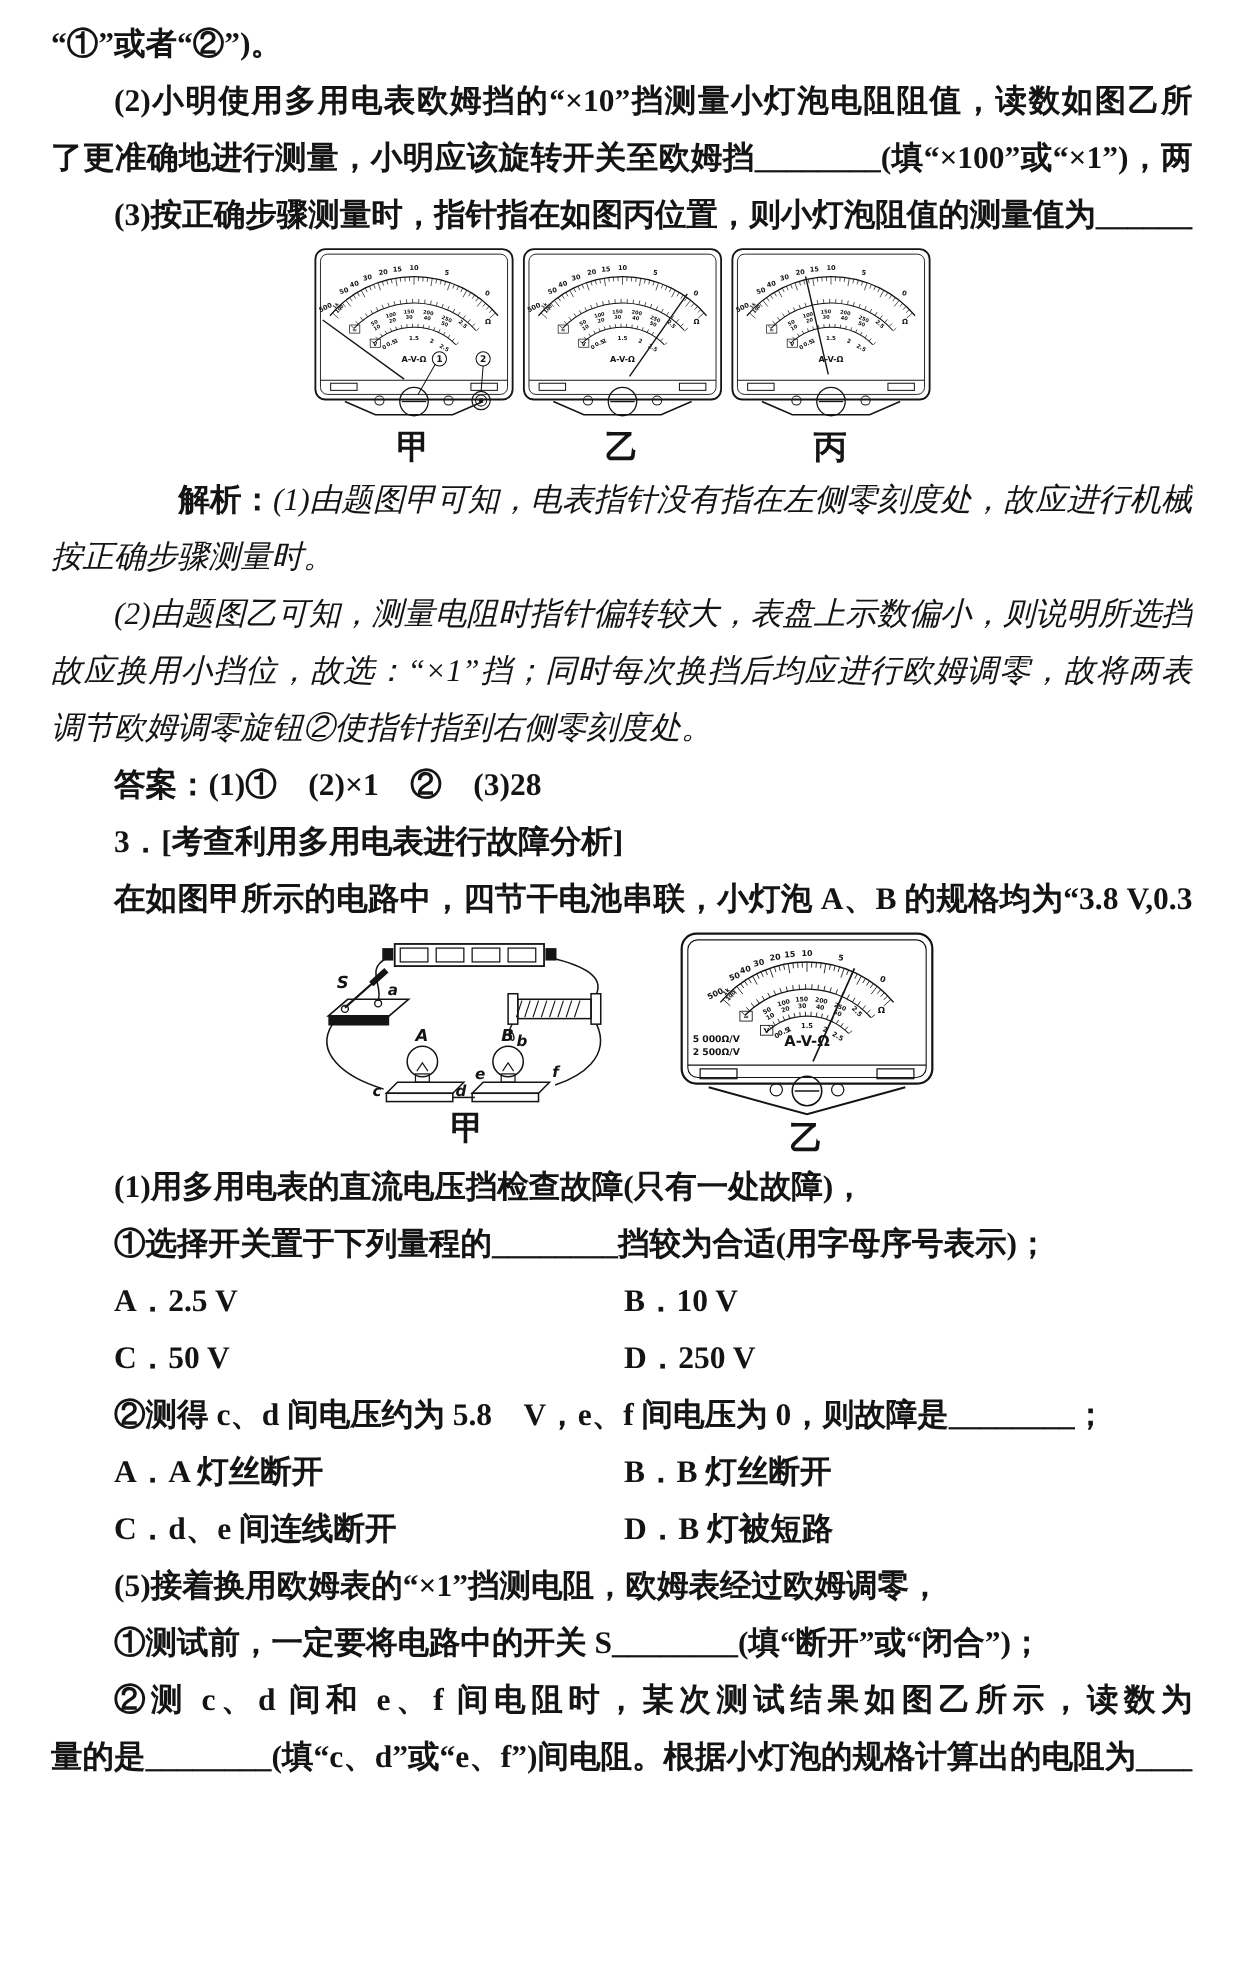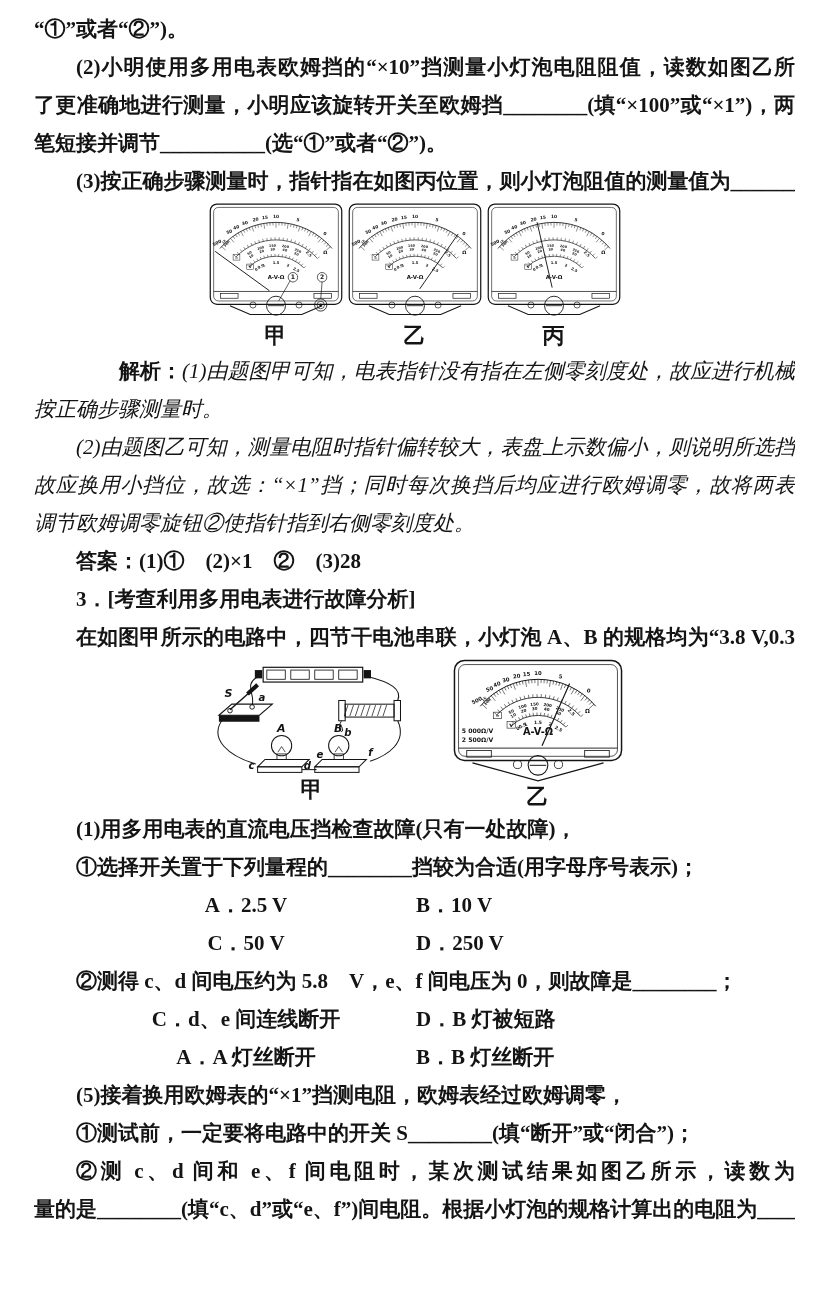--- a/index.html
+++ b/index.html
@@ -8,40 +8,39 @@
     background:#fff;color:#141414;
     font-family:"Liberation Serif","DejaVu Serif",serif;
     font-weight:bold;font-size:21px;
     padding:10px 34px 0 34px;overflow:hidden;
   }
   .line{height:38px;line-height:38px;overflow:hidden;white-space:nowrap;}
   .ind{text-indent:2em;}
   .st{white-space:normal;text-align:justify;text-align-last:justify;}
   .kai .body{font-style:italic;font-weight:500;}
   .kai .lbl{font-style:normal;font-weight:bold;margin-left:43px;}
-  .optrow{height:38px;line-height:38px;display:flex;padding-left:2em;text-align:center;}
+  .optrow{height:38px;line-height:38px;display:flex;padding-left:2em;}
   .optrow .opt-a{width:340px;flex:0 0 340px;}
   .fig{display:flex;justify-content:center;align-items:flex-start;}
   .fig1{height:150px;gap:3px;margin-top:2px;}
   .fig2{height:152px;gap:34px;margin-top:2px;}
   .mblk{display:flex;flex-direction:column;align-items:center;}
   .cap{font-size:22px;line-height:24px;font-weight:bold;text-align:center;}
   svg{display:block;}
   svg text{font-family:"DejaVu Sans","Liberation Sans",sans-serif;fill:#141414;}
   .k{fill:none;stroke:#141414;}
 </style>
 </head>
 <body>
 
 <div class="page">
 
   <div class="line">“①”或者“②”)。</div>
   <div class="line ind st">(2)小明使用多用电表欧姆挡的“×10”挡测量小灯泡电阻阻值，读数如图乙所示，为</div>
   <div class="line st">了更准确地进行测量，小明应该旋转开关至欧姆挡________(填“×100”或“×1”)，两表</div>
-  <div class="line">笔短接并调节__________(选“①”或者“②”)。</div>
   <div class="line ind">(3)按正确步骤测量时，指针指在如图丙位置，则小灯泡阻值的测量值为________Ω。</div>
 
   <div class="fig fig1">
     <div class="mblk">
       <svg width="136" height="122" viewBox="0 0 200 180">
           <rect x="3" y="3" width="194" height="148" rx="10" class="k" stroke-width="1.8" fill="#fff"></rect>
           <rect x="8" y="8" width="184" height="138" rx="7" class="k" stroke-width="0.9"></rect>
           <polyline points="32,153 62,166 138,166 168,153" class="k" stroke-width="1.6"></polyline>
           <path d="M17.3,68.6 A108,108 0 0 1 182.7,68.6" class="k" stroke-width="1.2"></path>
           <path d="M41.0,81.0 A82,82 0 0 1 160.9,83.1" class="k" stroke-width="1"></path>
@@ -645,25 +644,25 @@
   <div class="optrow">
     <span class="opt-a">A．2.5 V</span>
     <span>B．10 V</span>
   </div>
   <div class="optrow">
     <span class="opt-a">C．50 V</span>
     <span>D．250 V</span>
   </div>
   <div class="line ind">②测得 c、d 间电压约为 5.8　V，e、f 间电压为 0，则故障是________；</div>
   <div class="optrow">
+    <span class="opt-a">A．A 灯丝断开</span>
+    <span>B．B 灯丝断开</span>
+  </div>
+  <div class="optrow">
     <span class="opt-a">C．d、e 间连线断开</span>
     <span>D．B 灯被短路</span>
-  </div>
-  <div class="optrow">
-    <span class="opt-a">A．A 灯丝断开</span>
-    <span>B．B 灯丝断开</span>
   </div>
   <div class="line ind">(5)接着换用欧姆表的“×1”挡测电阻，欧姆表经过欧姆调零，</div>
   <div class="line ind">①测试前，一定要将电路中的开关 S________(填“断开”或“闭合”)；</div>
   <div class="line ind st">②测 c、d 间和 e、f 间电阻时，某次测试结果如图乙所示，读数为________Ω，此时测</div>
   <div class="line">量的是________(填“c、d”或“e、f”)间电阻。根据小灯泡的规格计算出的电阻为________</div>
 
 </div>
 
 </body></html>

